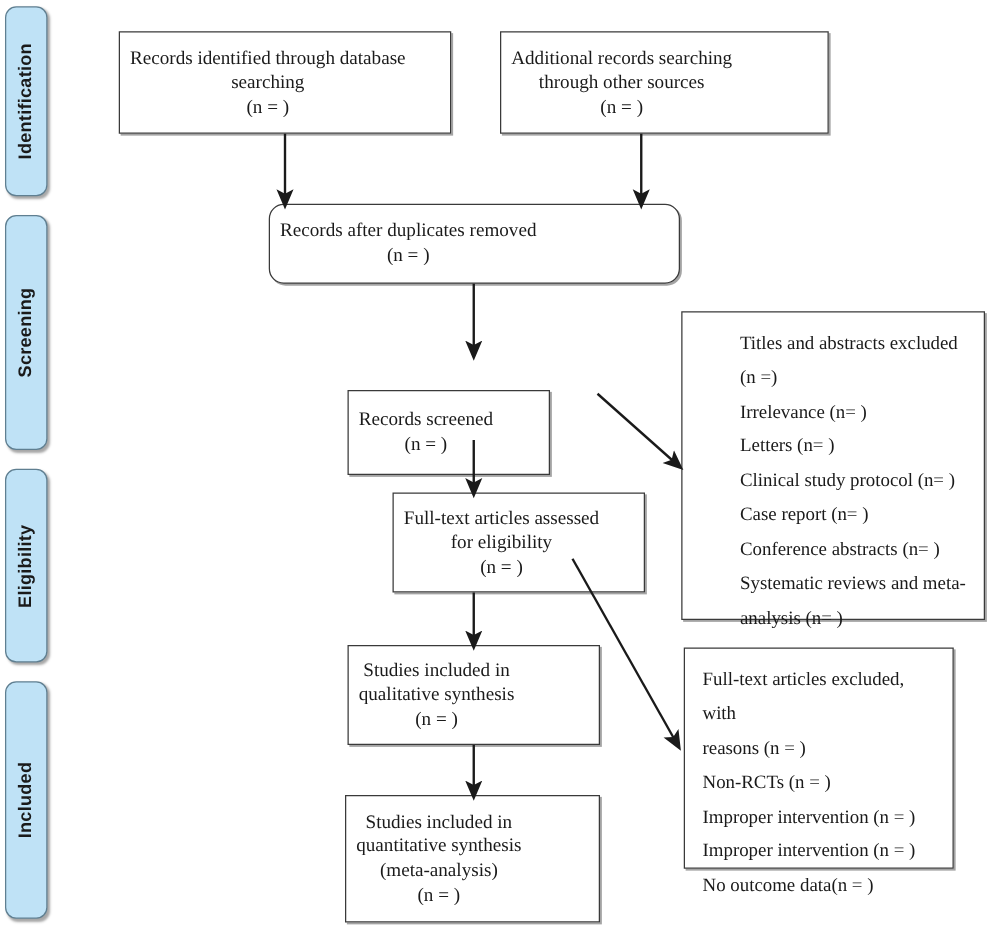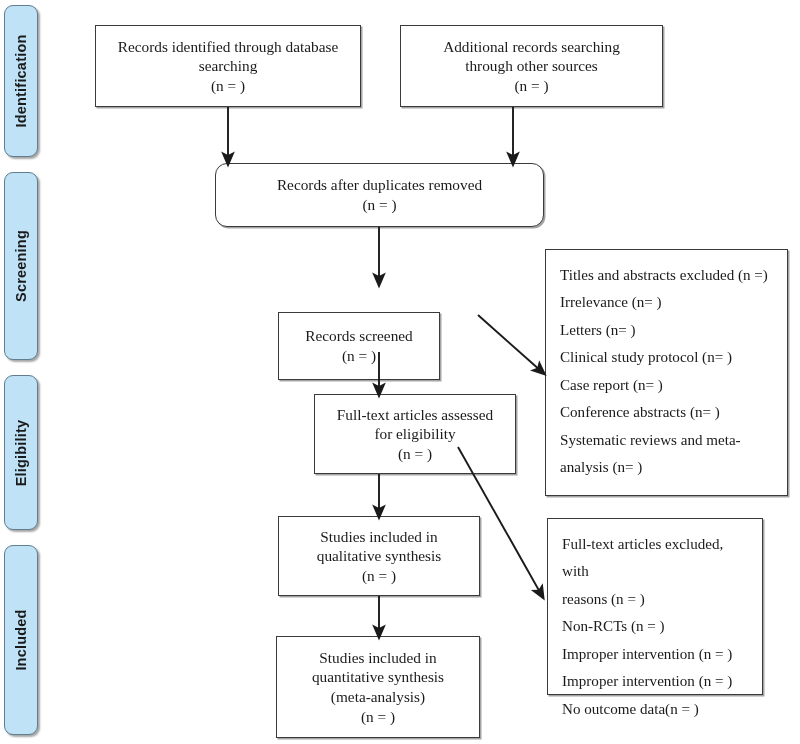--- a/index.html
+++ b/index.html
@@ -45,21 +45,20 @@
   }
   
   .box {
     position: absolute;
     box-sizing: border-box;
     background: #ffffff;
     border: 1.3px solid #3a3a3a;
     box-shadow: 1.5px 1.5px 0 rgba(90,90,90,0.55);
     display: flex;
     align-items: center;
-    justify-content: center;
   }
   .box-text {
     text-align: center;
     font-size: 15.3px;
     line-height: 1.28;
     padding: 0 8px;
     white-space: pre-line;
   }
   
   .box.listbox {
@@ -138,21 +137,21 @@
 (n =   )</div>
   </div>
 
   <div class="box" style="left:276px; top:636px; width:204px; height:102px;">
     <div class="box-text">Studies included in
 quantitative synthesis
 (meta-analysis)
 (n =   )</div>
   </div>
 
-  <div class="box listbox" style="left:545px; top:249px; width:243px; height:247px;">
+  <div class="box listbox" style="left:545px; top:249px; width:243px; height:247px;padding-left:32px;">
     <div class="box-text">Titles and abstracts excluded (n =)
 Irrelevance (n=  )
 Letters (n=  )
 Clinical study protocol (n=  )
 Case report (n=  )
 Conference abstracts (n=  )
 Systematic reviews and meta-
 analysis (n=  )</div>
   </div>
 

